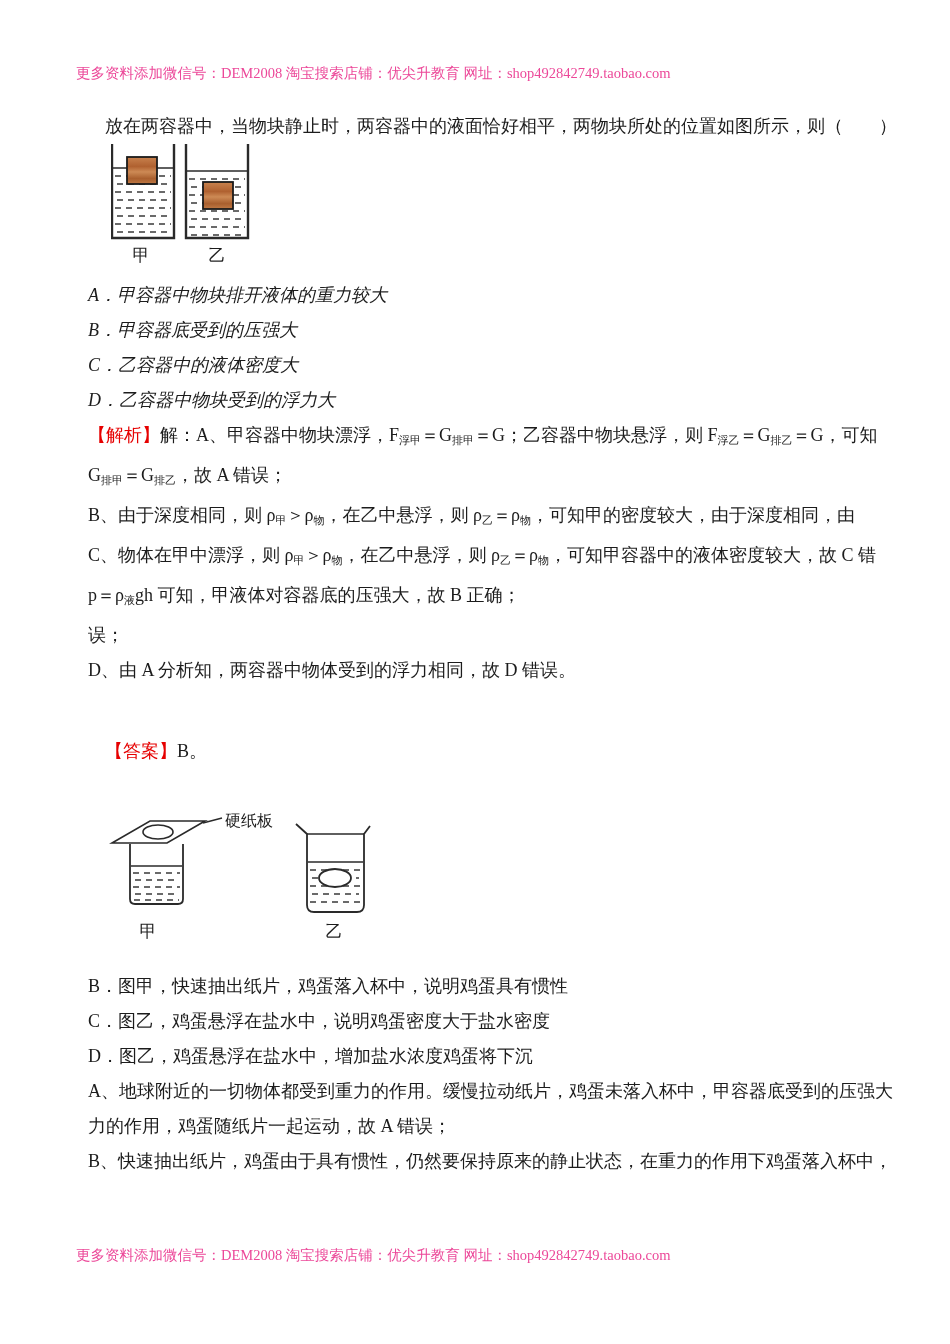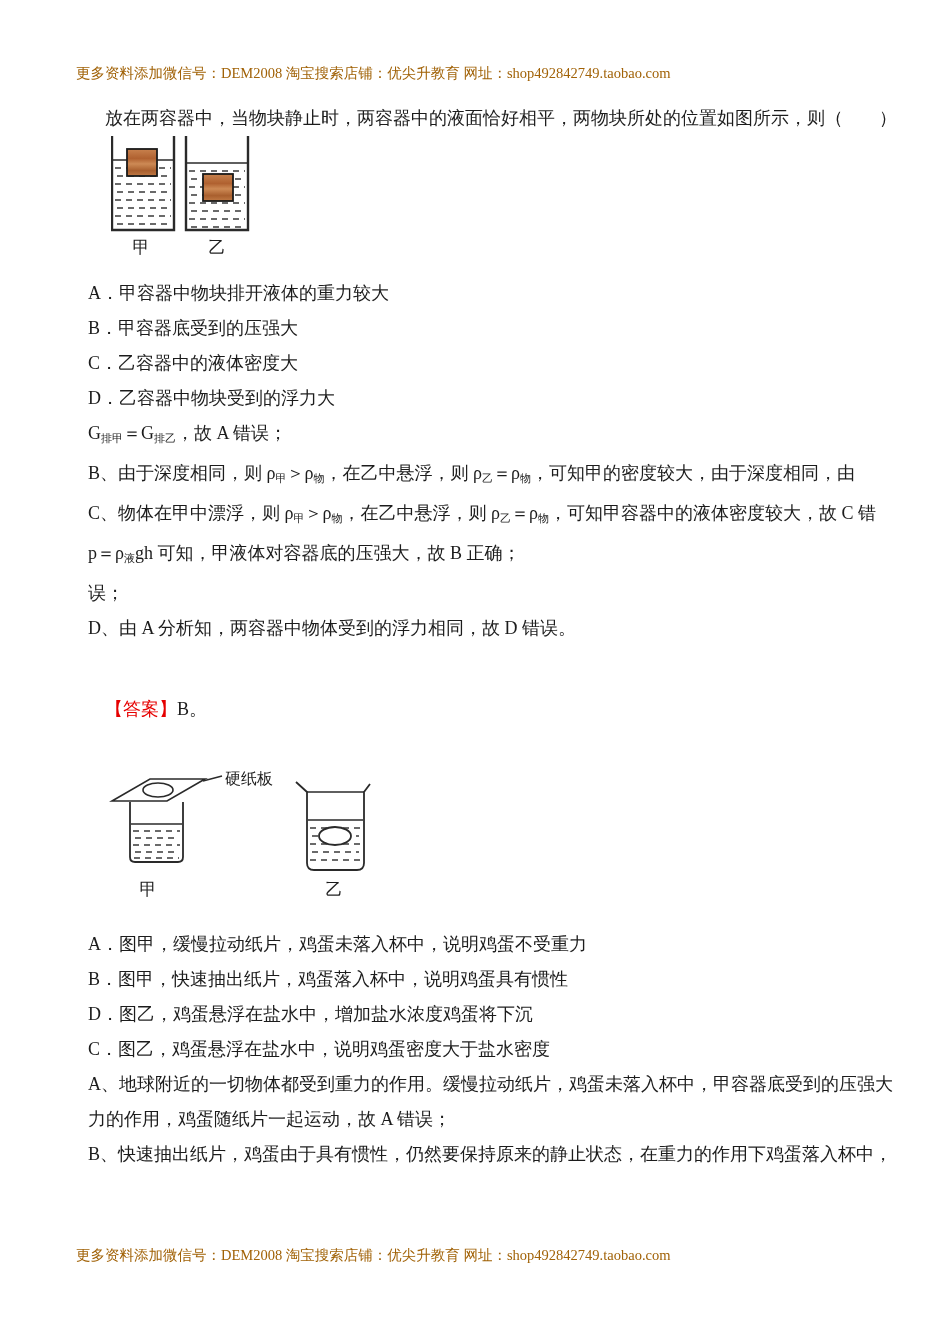--- a/index.html
+++ b/index.html
@@ -1,25 +1,25 @@
 <!DOCTYPE html>
 <html><head>
 <meta charset="utf-8">
 <style>
   * { margin:0; padding:0; box-sizing:border-box; }
   html,body { width:950px; height:1344px; background:#ffffff; }
   body { position:relative; font-family:"Liberation Serif","DejaVu Serif",serif; color:#1c1c1c; overflow:hidden; }
-  .header, .footer { position:absolute; left:76px; font-size:14.5px; color:#a16207; white-space:nowrap; }
+  .header, .footer { position:absolute; left:76px; font-size:14.5px; color:#ec4899; white-space:nowrap; }
   .header { top:64px; }
   .footer { top:1246px; }
-  .content { position:absolute; top:106px; left:88px; width:810px; font-size:18px; }
+  .content { position:absolute; top:114px; left:88px; width:810px; font-size:18px; }
   .stem { line-height:24px; margin-left:17px; white-space:nowrap; }
   .qstem { line-height:24px; margin-left:-13px; margin-top:16px; white-space:nowrap; }
   .line { line-height:35px; white-space:nowrap; }
-  .opts { margin-top:18px; }
+  .opts { margin-top:12px;font-style:italic; }
   .indent17 { margin-left:17px;margin-top:46px; }
   .red { color:#e60000; }
   .sub { font-size:11px; vertical-align:-3px; }
   .fig1 { display:block; margin:6px 0 0 23px; }
   .fig2 { display:block; margin:40px 0 0 20px; }
   .opts4 { margin-top:25px; }
   svg text { font-family:"Liberation Serif","DejaVu Serif",serif; fill:#1c1c1c; }
 </style>
 </head>
 <body>
@@ -75,20 +75,21 @@
   </svg>
 
   <div class="opts">
     <p class="line">A．甲容器中物块排开液体的重力较大</p>
     <p class="line">B．甲容器底受到的压强大</p>
     <p class="line">C．乙容器中的液体密度大</p>
     <p class="line">D．乙容器中物块受到的浮力大</p>
   </div>
 
   <div>
+    <p class="line"><span class="red">【解析】</span><span><span>解：A、甲容器中物块漂浮，F</span><span class="sub">浮甲</span><span>＝G</span><span class="sub">排甲</span><span>＝G；乙容器中物块悬浮，则 F</span><span class="sub">浮乙</span><span>＝G</span><span class="sub">排乙</span><span>＝G，可知</span></span></p>
     <p class="line"><span>G</span><span class="sub">排甲</span><span>＝G</span><span class="sub">排乙</span><span>，故 A 错误；</span></p>
     <p class="line"><span>B、由于深度相同，则 ρ</span><span class="sub">甲</span><span>＞ρ</span><span class="sub">物</span><span>，在乙中悬浮，则 ρ</span><span class="sub">乙</span><span>＝ρ</span><span class="sub">物</span><span>，可知甲的密度较大，由于深度相同，由</span></p>
     <p class="line"><span>C、物体在甲中漂浮，则 ρ</span><span class="sub">甲</span><span>＞ρ</span><span class="sub">物</span><span>，在乙中悬浮，则 ρ</span><span class="sub">乙</span><span>＝ρ</span><span class="sub">物</span><span>，可知甲容器中的液体密度较大，故 C 错</span></p>
     <p class="line"><span>p＝ρ</span><span class="sub">液</span><span>gh 可知，甲液体对容器底的压强大，故 B 正确；</span></p>
     <p class="line"><span>误；</span></p>
     <p class="line"><span>D、由 A 分析知，两容器中物体受到的浮力相同，故 D 错误。</span></p>
     <p class="line indent17"><span class="red">【答案】</span><span>B。</span></p>
   </div>
 
 
@@ -119,24 +120,23 @@
           <line x1="204" y1="85" x2="251" y2="85"></line>
         <line x1="202" y1="93" x2="253" y2="93"></line>
       </g>
       <ellipse cx="227" cy="69" rx="16" ry="9" fill="#ffffff" stroke-width="1.8"></ellipse>
     </g>
     <text x="40" y="128" font-size="17" text-anchor="middle">甲</text>
     <text x="226" y="128" font-size="17" text-anchor="middle">乙</text>
   </svg>
 
   <div class="opts4">
-    <p class="line">A．图甲，缓慢拉动纸片，鸡蛋未落入杯中，说明鸡蛋不受重力</p>
     <p class="line">B．图甲，快速抽出纸片，鸡蛋落入杯中，说明鸡蛋具有惯性</p>
+    <p class="line">C．图乙，鸡蛋悬浮在盐水中，说明鸡蛋密度大于盐水密度</p>
     <p class="line">D．图乙，鸡蛋悬浮在盐水中，增加盐水浓度鸡蛋将下沉</p>
-    <p class="line">C．图乙，鸡蛋悬浮在盐水中，说明鸡蛋密度大于盐水密度</p>
   </div>
 
   <div>
     <p class="line">A、地球附近的一切物体都受到重力的作用。缓慢拉动纸片，鸡蛋未落入杯中，甲容器底受到的压强大</p>
     <p class="line">力的作用，鸡蛋随纸片一起运动，故 A 错误；</p>
     <p class="line">B、快速抽出纸片，鸡蛋由于具有惯性，仍然要保持原来的静止状态，在重力的作用下鸡蛋落入杯中，</p>
   </div>
 
 </div>
 

